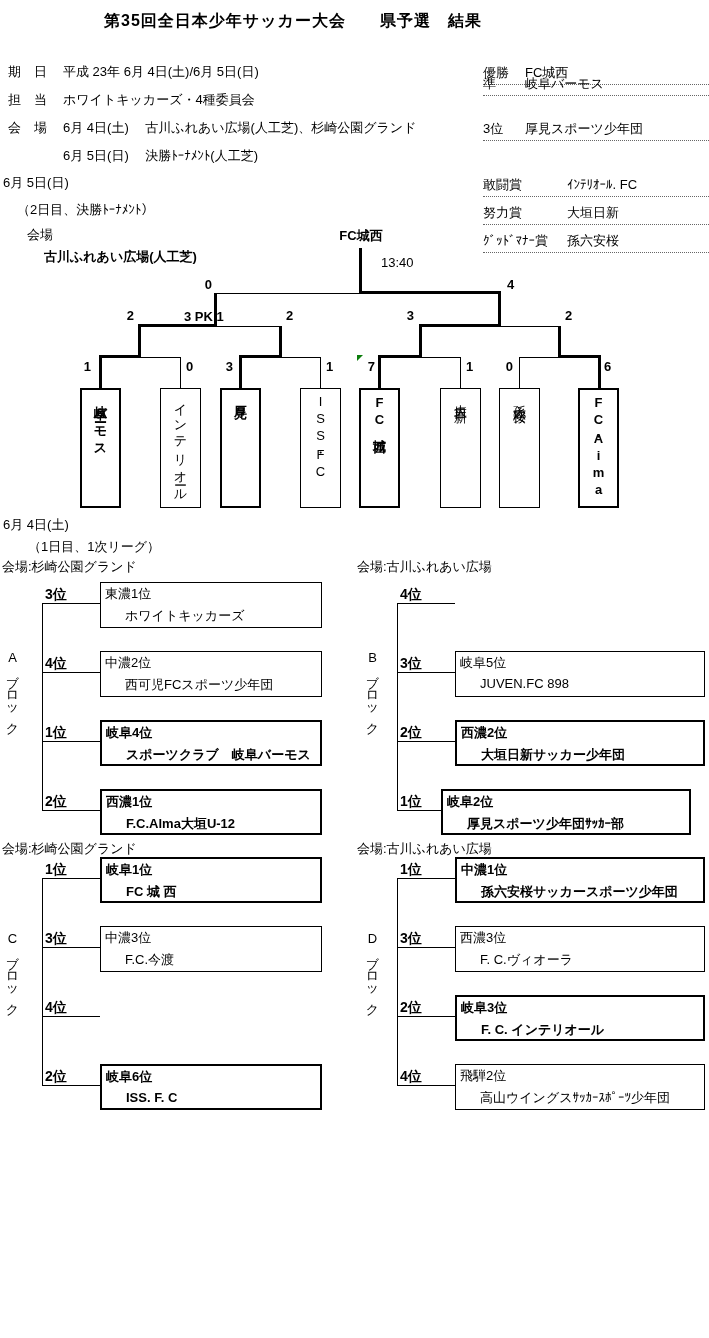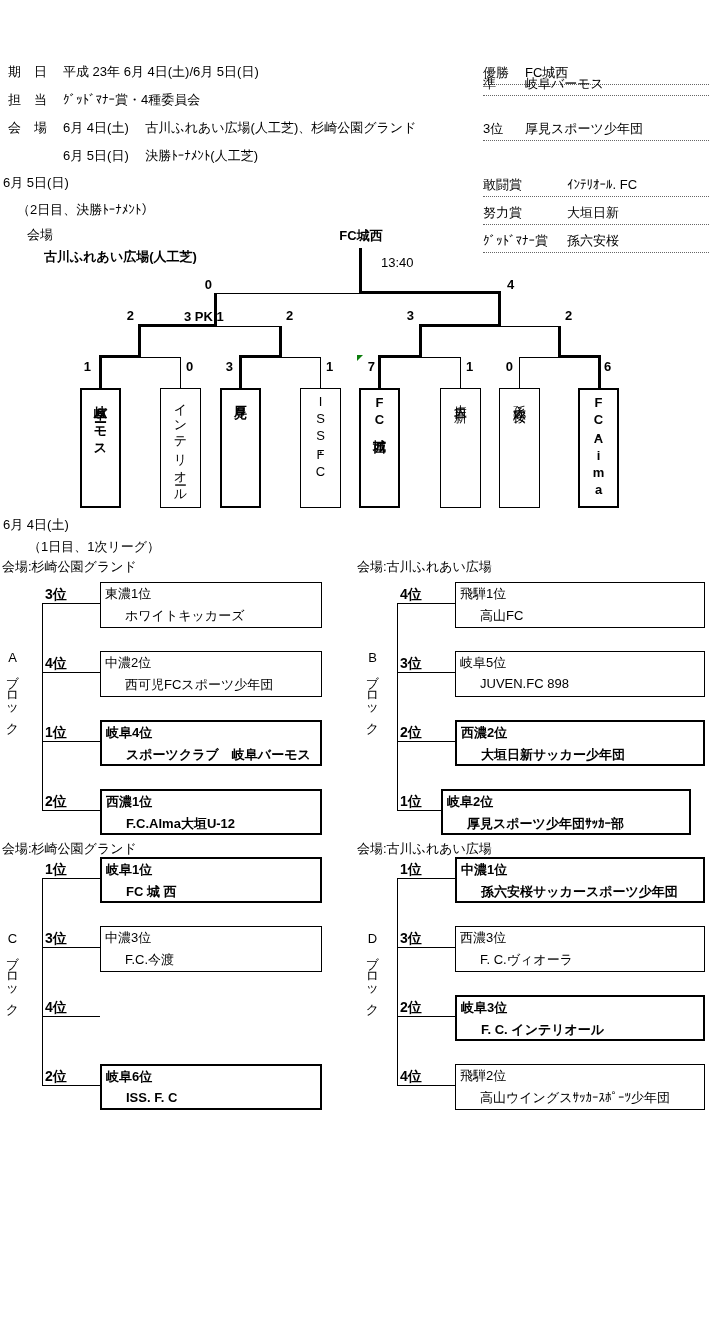--- a/index.html
+++ b/index.html
@@ -33,25 +33,26 @@
   .lbox .seed{position:absolute;left:4px;top:2px;white-space:nowrap;}
   .lbox .team{position:absolute;left:24px;top:24px;white-space:nowrap;}
   .lbox.th .seed,.lbox.th .team{font-weight:bold;}
   .rank{position:absolute;font-weight:bold;font-size:14px;white-space:nowrap;}
 </style>
 </head>
 <body>
 
 <div id="page">
 
+  <div class="abs title" style="left:104px;top:12px">第35回全日本少年サッカー大会　　県予選　結果</div>
 
   <div class="abs" style="left:8px;top:65px">期　日</div>
   <div class="abs" style="left:63px;top:65px">平成 23年 6月 4日(土)/6月 5日(日)</div>
   <div class="abs" style="left:8px;top:93px">担　当</div>
-  <div class="abs" style="left:63px;top:93px">ｸﾞｯﾄﾞﾏﾅｰ賞・4種委員会</div>
+  <div class="abs" style="left:63px;top:93px">ホワイトキッカーズ・4種委員会</div>
   <div class="abs" style="left:8px;top:121px">会　場</div>
   <div class="abs" style="left:63px;top:121px">6月 4日(土)　 古川ふれあい広場(人工芝)、杉崎公園グランド</div>
   <div class="abs" style="left:63px;top:149px">6月 5日(日)　 決勝ﾄｰﾅﾒﾝﾄ(人工芝)</div>
 
   <div class="dotrow" style="top:64px"><span class="lbl">優勝</span><span>FC城西</span></div>
   <div class="dotrow" style="top:75px"><span class="lbl">準</span><span>岐阜バーモス</span></div>
   <div class="dotrow" style="top:120px"><span class="lbl">3位</span><span>厚見スポーツ少年団</span></div>
   <div class="dotrow aw" style="top:176px"><span class="lbl">敢闘賞</span><span>ｲﾝﾃﾘｵｰﾙ. FC</span></div>
   <div class="dotrow aw" style="top:204px"><span class="lbl">努力賞</span><span>大垣日新</span></div>
   <div class="dotrow aw" style="top:232px"><span class="lbl">ｸﾞｯﾄﾞﾏﾅｰ賞</span><span>孫六安桜</span></div>
@@ -177,24 +178,20 @@
   <div class="vlabel" style="left:366px;top:650px">Bブロック</div>
   <div class="vl" style="left:397px;top:603px;height:207px"></div>
   <div class="hl" style="left:397px;top:603px;width:58px"></div>
   <div class="hl" style="left:397px;top:672px;width:58px"></div>
   <div class="hl" style="left:397px;top:741px;width:58px"></div>
   <div class="hl" style="left:397px;top:810px;width:58px"></div>
   <div class="rank" style="left:400px;top:586px">4位</div>
   <div class="rank" style="left:400px;top:655px">3位</div>
   <div class="rank" style="left:400px;top:724px">2位</div>
   <div class="rank" style="left:400px;top:793px">1位</div>
-  <div class="lbox wide" style="left:455px;top:582px">
-      <div class="seed">飛騨1位</div>
-      <div class="team">高山FC</div>
-    </div>
   <div class="lbox wide" style="left:455px;top:651px">
       <div class="seed">岐阜5位</div>
       <div class="team">JUVEN.FC 898</div>
     </div>
   <div class="lbox wide th" style="left:455px;top:720px">
       <div class="seed">西濃2位</div>
       <div class="team">大垣日新サッカー少年団</div>
     </div>
   <div class="lbox wide th" style="left:441px;top:789px">
       <div class="seed">岐阜2位</div>

